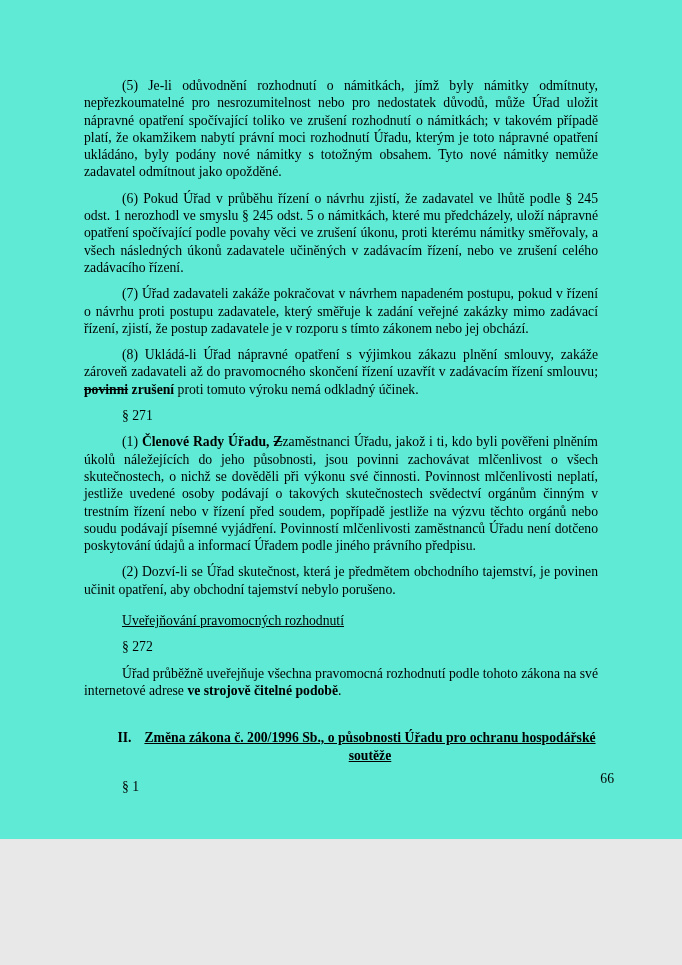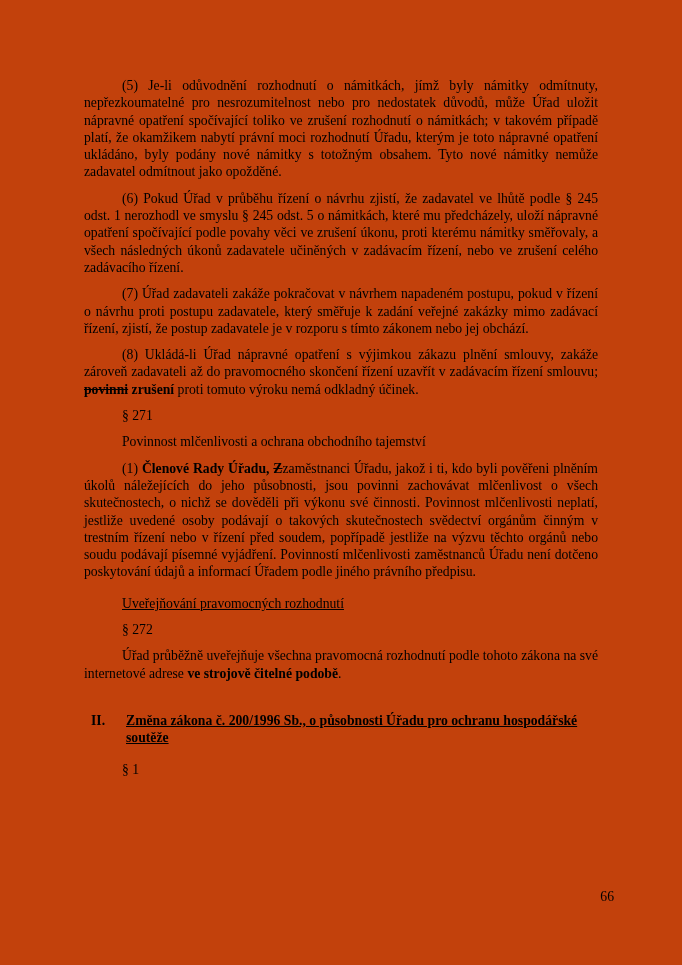--- a/index.html
+++ b/index.html
@@ -1,21 +1,21 @@
 <!DOCTYPE html>
 <html><head>
 <meta charset="utf-8">
 <style>
   html, body { margin: 0; padding: 0; background: #e8e8e8; }
   .page {
     position: relative;
     width: 682px;
-    height: 965px;
+    height: 839px;
     margin: 0 auto;
-    background: #c2410c;
+    background: #5eead4;
     font-family: "Liberation Serif", serif;
     font-size: 13.7px;
     line-height: 17.3px;
     color: #000000;
     overflow: hidden;
   }
   .content {
     position: absolute;
     top: 77px;
     left: 84px;
@@ -29,56 +29,56 @@
   .center {
     text-align: center;
     text-indent: 0;
   }
   .section-num { margin: 11px 0 10px 0; }
   .section-title { margin: 0 0 8px 0; }
   .bold { font-weight: bold; }
   .bold-strike { font-weight: bold; text-decoration: line-through; }
   .part-heading {
     display: flex;
-    margin: 30px 0 4px 0;
+    margin: 30px 0 4px 16px;
     font-weight: bold;
-    text-align: left;
+    text-align: center;
   }
   .part-number { flex: none; width: 35px; padding-left: 7px; }
   .part-title { text-decoration: underline; max-width: 468px; }
   .pagenum {
     position: absolute;
     right: 68px;
-    bottom: 60px;
+    bottom: 52px;
   }
 </style>
 </head>
 <body>
 
 <div class="page">
   <div class="content">
 
     <p class="body">(5) Je-li odůvodnění rozhodnutí o námitkách, jímž byly námitky odmítnuty, nepřezkoumatelné pro nesrozumitelnost nebo pro nedostatek důvodů, může Úřad uložit nápravné opatření spočívající toliko ve zrušení rozhodnutí o námitkách; v takovém případě platí, že okamžikem nabytí právní moci rozhodnutí Úřadu, kterým je toto nápravné opatření ukládáno, byly podány nové námitky s totožným obsahem. Tyto nové námitky nemůže zadavatel odmítnout jako opožděné.</p>
 
     <p class="body">(6) Pokud Úřad v průběhu řízení o návrhu zjistí, že zadavatel ve lhůtě podle § 245 odst. 1 nerozhodl ve smyslu § 245 odst. 5 o námitkách, které mu předcházely, uloží nápravné opatření spočívající podle povahy věci ve zrušení úkonu, proti kterému námitky směřovaly, a všech následných úkonů zadavatele učiněných v zadávacím řízení, nebo ve zrušení celého zadávacího řízení.</p>
 
     <p class="body">(7) Úřad zadavateli zakáže pokračovat v návrhem napadeném postupu, pokud v řízení o návrhu proti postupu zadavatele, který směřuje k zadání veřejné zakázky mimo zadávací řízení, zjistí, že postup zadavatele je v rozporu s tímto zákonem nebo jej obchází.</p>
 
     <p class="body">
       <span>(8) Ukládá-li Úřad nápravné opatření s výjimkou zákazu plnění smlouvy, zakáže zároveň zadavateli až do pravomocného skončení řízení uzavřít v zadávacím řízení smlouvu; </span><span class="bold-strike">povinni</span><span> </span><span class="bold">zrušení</span><span> proti tomuto výroku nemá odkladný účinek.</span>
     </p>
 
     <p class="body center section-num">§ 271</p>
 
-    <p class="body center section-title">Povinnost mlčenlivosti a ochrana obchodního tajemství</p>
 
     <p class="body">
       <span>(1) </span><span class="bold">Členové Rady Úřadu, </span><span class="bold-strike">Z</span><span>zaměstnanci Úřadu, jakož i ti, kdo byli pověřeni plněním úkolů náležejících do jeho působnosti, jsou povinni zachovávat mlčenlivost o všech skutečnostech, o nichž se dověděli při výkonu své činnosti. Povinnost mlčenlivosti neplatí, jestliže uvedené osoby podávají o takových skutečnostech svědectví orgánům činným v trestním řízení nebo v řízení před soudem, popřípadě jestliže na výzvu těchto orgánů nebo soudu podávají písemné vyjádření. Povinností mlčenlivosti zaměstnanců Úřadu není dotčeno poskytování údajů a informací Úřadem podle jiného právního předpisu.</span>
     </p>
 
+    <p class="body">(2) Dozví-li se Úřad skutečnost, která je předmětem obchodního tajemství, je povinen učinit opatření, aby obchodní tajemství nebylo porušeno.</p>
 
     <p class="body center section-title" style="margin-top:14px;text-decoration:underline;">Uveřejňování pravomocných rozhodnutí</p>
 
     <p class="body center section-num">§ 272</p>
 
     <p class="body">
       <span>Úřad průběžně uveřejňuje všechna pravomocná rozhodnutí podle tohoto zákona na své internetové adrese </span><span class="bold">ve strojově čitelné podobě</span><span>.</span>
     </p>
 
     <div class="part-heading">

